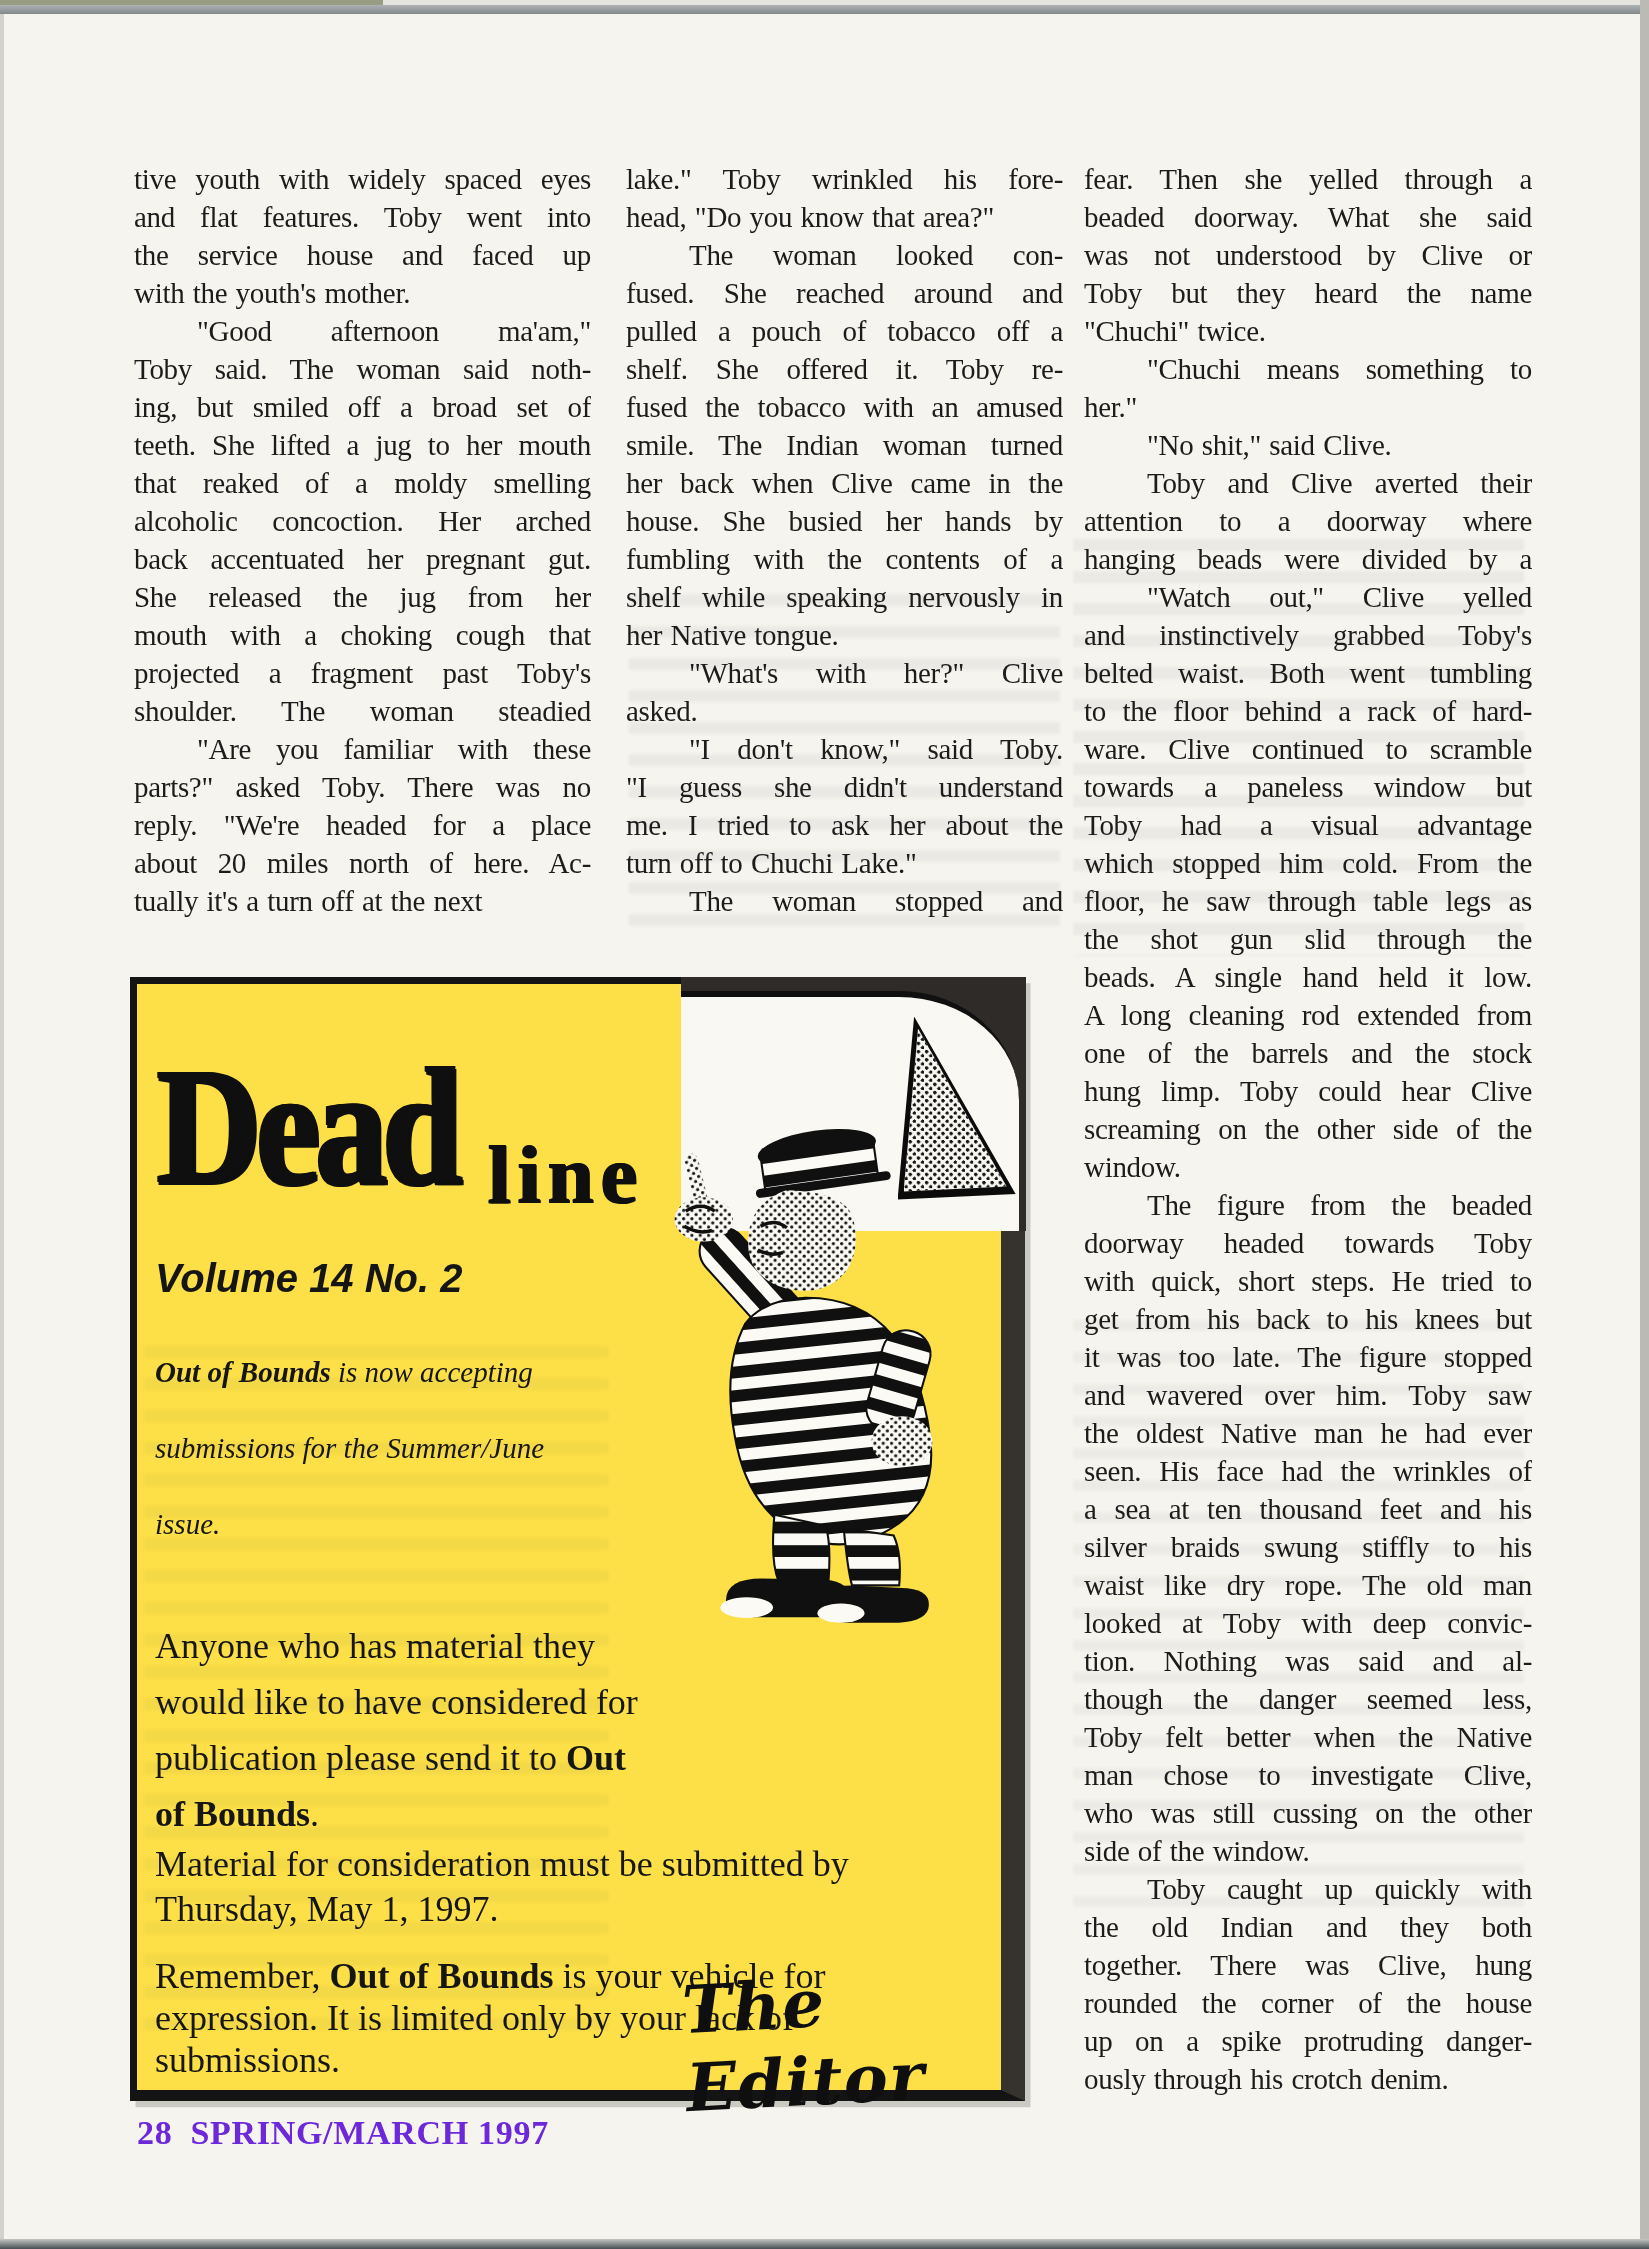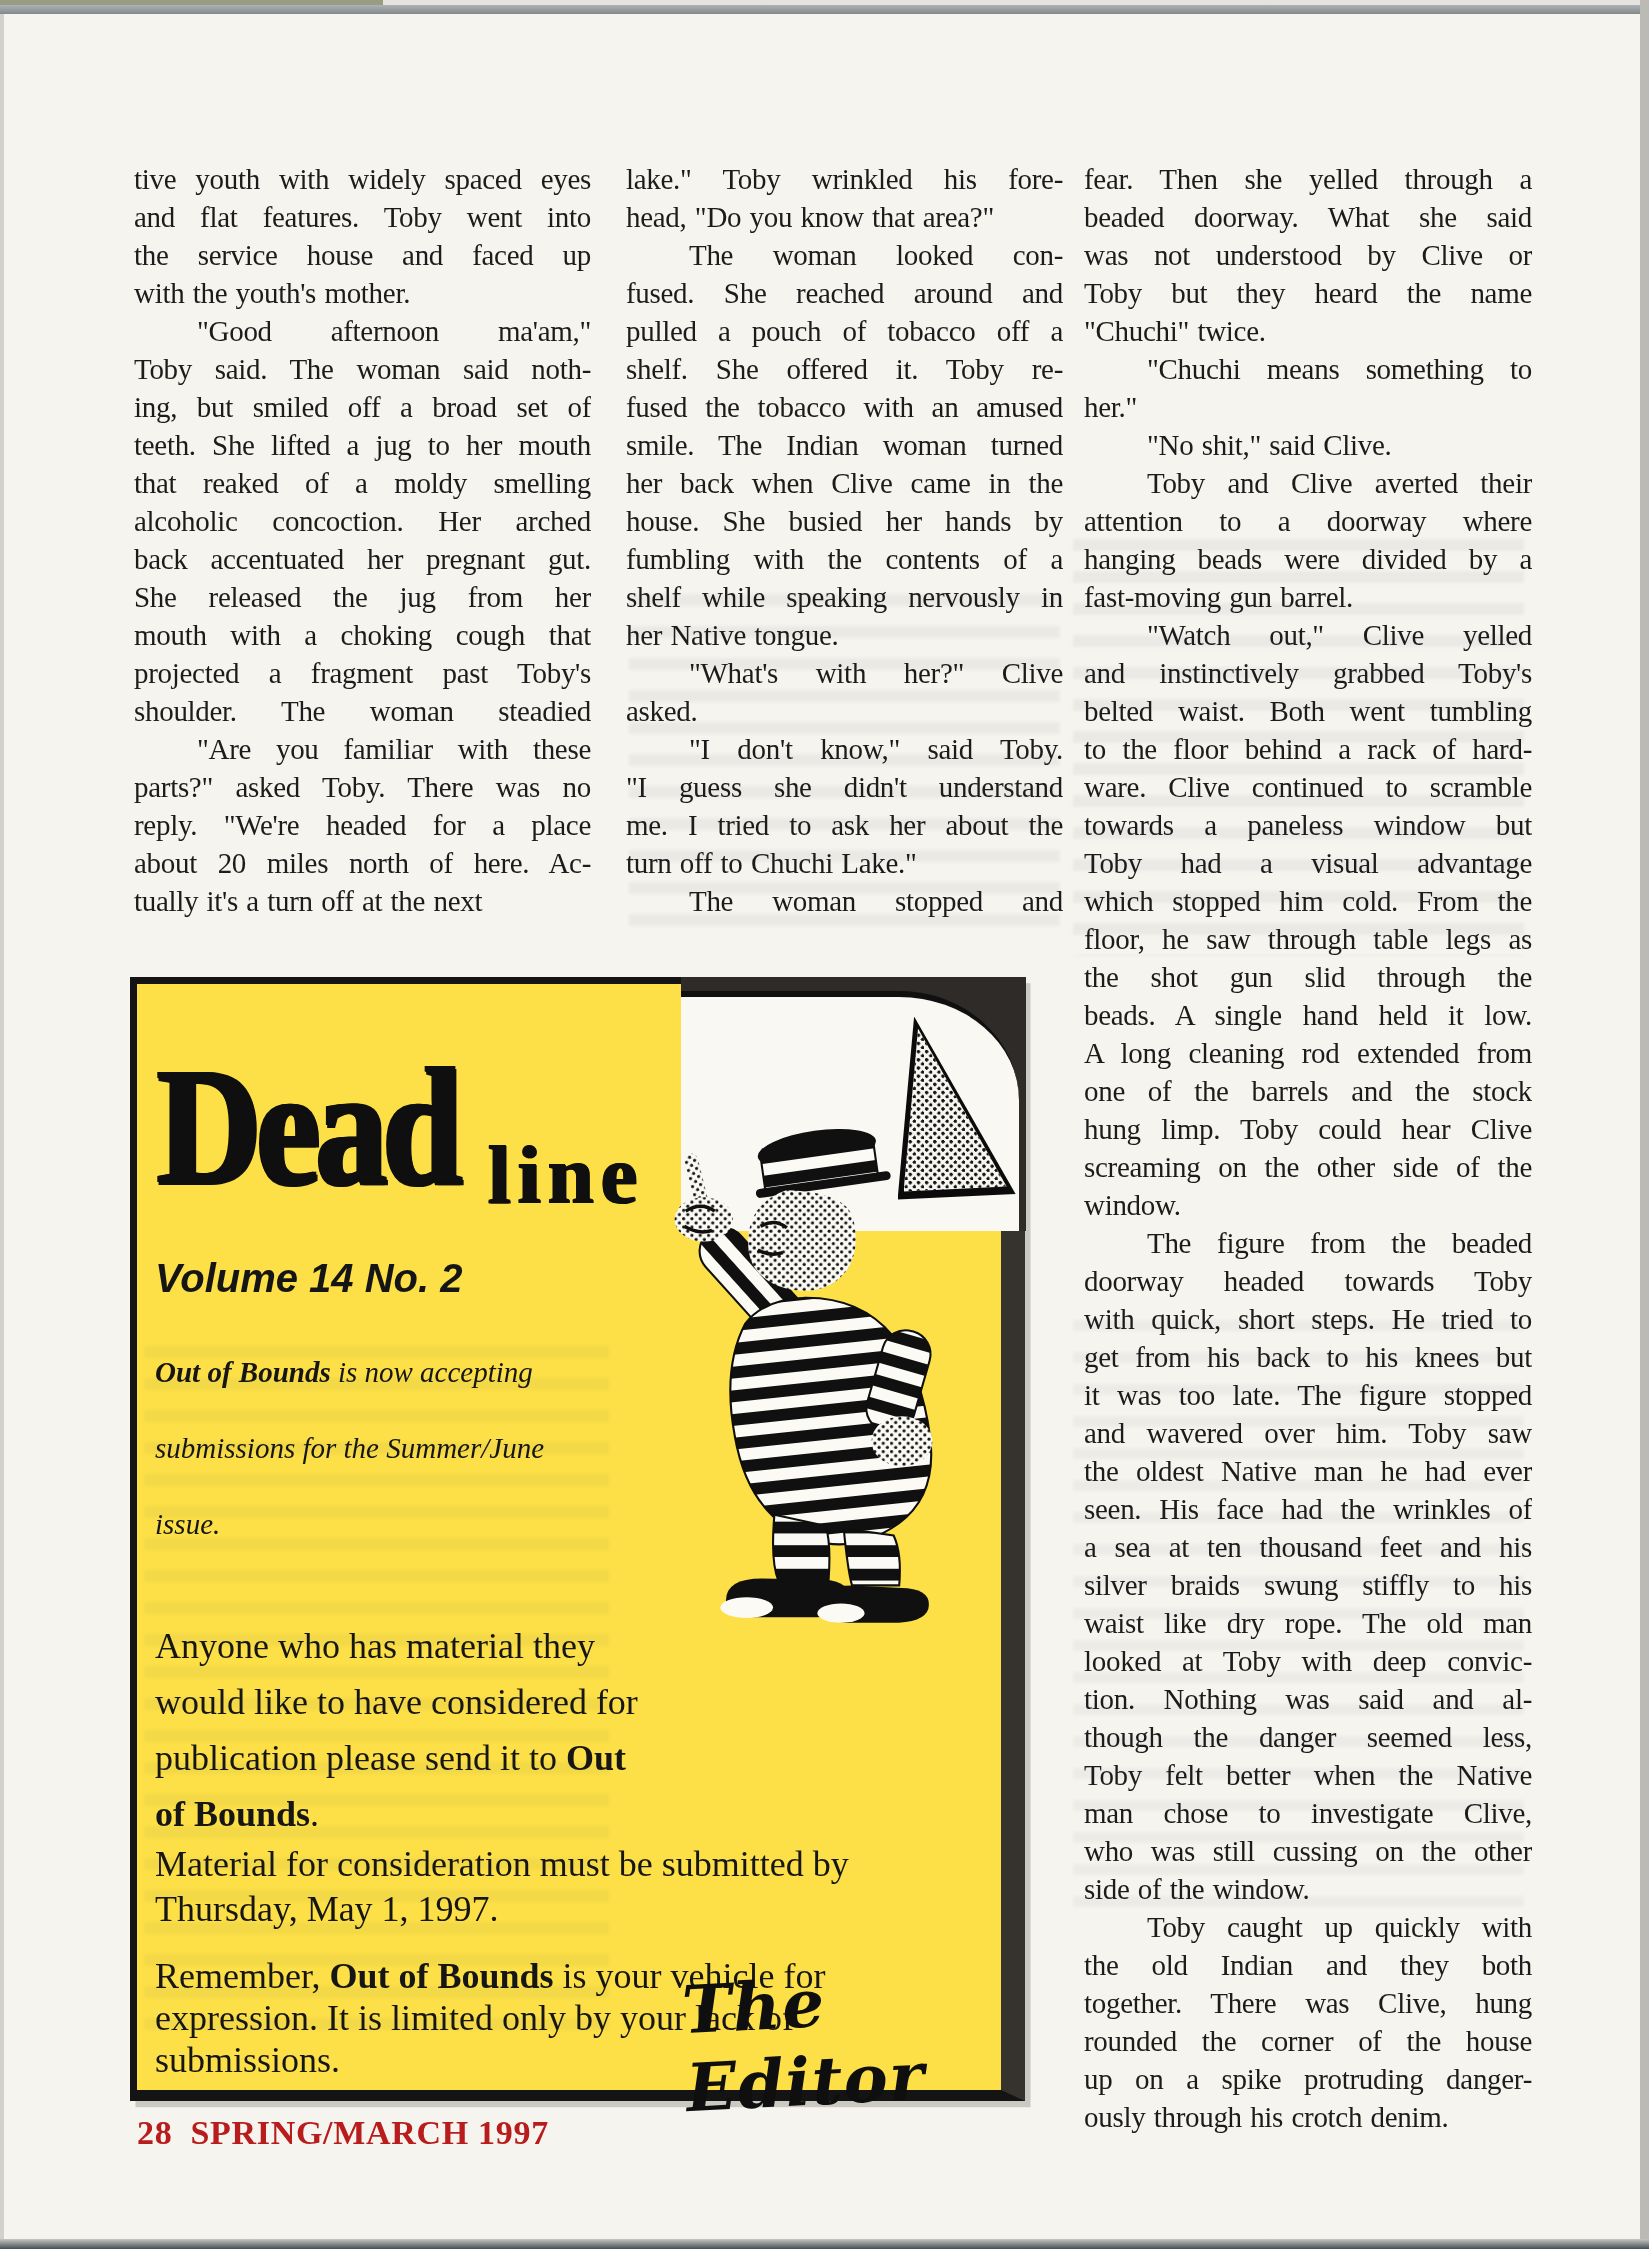--- a/index.html
+++ b/index.html
@@ -51,21 +51,21 @@
   .ad-para{position:absolute;color:#161616;}
   #ad-p1{left:18px;top:350px;width:437px;font-size:29px;line-height:76px;font-style:italic;}
   #ad-p2{left:18px;top:634px;width:506px;font-size:36px;line-height:56px;}
   #ad-p3{left:18px;top:858px;width:813px;font-size:36px;line-height:45px;}
   #ad-p4{left:18px;top:971px;width:813px;font-size:36px;line-height:42px;}
   #ad-signature{position:absolute;left:547px;top:979px;font-size:66px;font-style:italic;font-weight:bold;
       font-family:"DejaVu Serif",serif;transform:rotate(-3deg);letter-spacing:1.4px;color:#0f0f0f;}
   #prisoner{position:absolute;left:506px;top:137px;}
 
   
-  #footer{position:absolute;left:137px;top:2114px;font-size:34px;font-weight:bold;color:#b91c1c;
+  #footer{position:absolute;left:137px;top:2114px;font-size:34px;font-weight:bold;color:#6d28d9;
       letter-spacing:0.7px;}
   #footer .gap{display:inline-block;width:18px;}
 </style>
 </head>
 <body>
 
 <div id="page">
 
   <div class="edge" id="edge-top-white"></div>
   <div class="edge" id="edge-top-green"></div>
@@ -126,21 +126,20 @@
       <div class="line">beaded doorway.  What she said</div>
       <div class="line">was not understood by Clive or</div>
       <div class="line">Toby but they heard the name</div>
       <div class="line end">"Chuchi" twice.</div>
       <div class="line ind">"Chuchi means something to</div>
       <div class="line end">her."</div>
       <div class="line ind end">"No shit," said Clive.</div>
       <div class="line ind">Toby and Clive averted their</div>
       <div class="line">attention to a doorway where</div>
       <div class="line">hanging beads were divided by a</div>
-      <div class="line end">fast-moving gun barrel.</div>
       <div class="line ind">"Watch out," Clive yelled</div>
       <div class="line">and instinctively grabbed Toby's</div>
       <div class="line">belted waist.  Both went tumbling</div>
       <div class="line">to the floor behind a rack of hard-</div>
       <div class="line">ware.  Clive continued to scramble</div>
       <div class="line">towards a paneless window but</div>
       <div class="line">Toby had a visual advantage</div>
       <div class="line">which stopped him cold.  From the</div>
       <div class="line">floor, he saw through table legs as</div>
       <div class="line">the shot gun slid through the</div>

